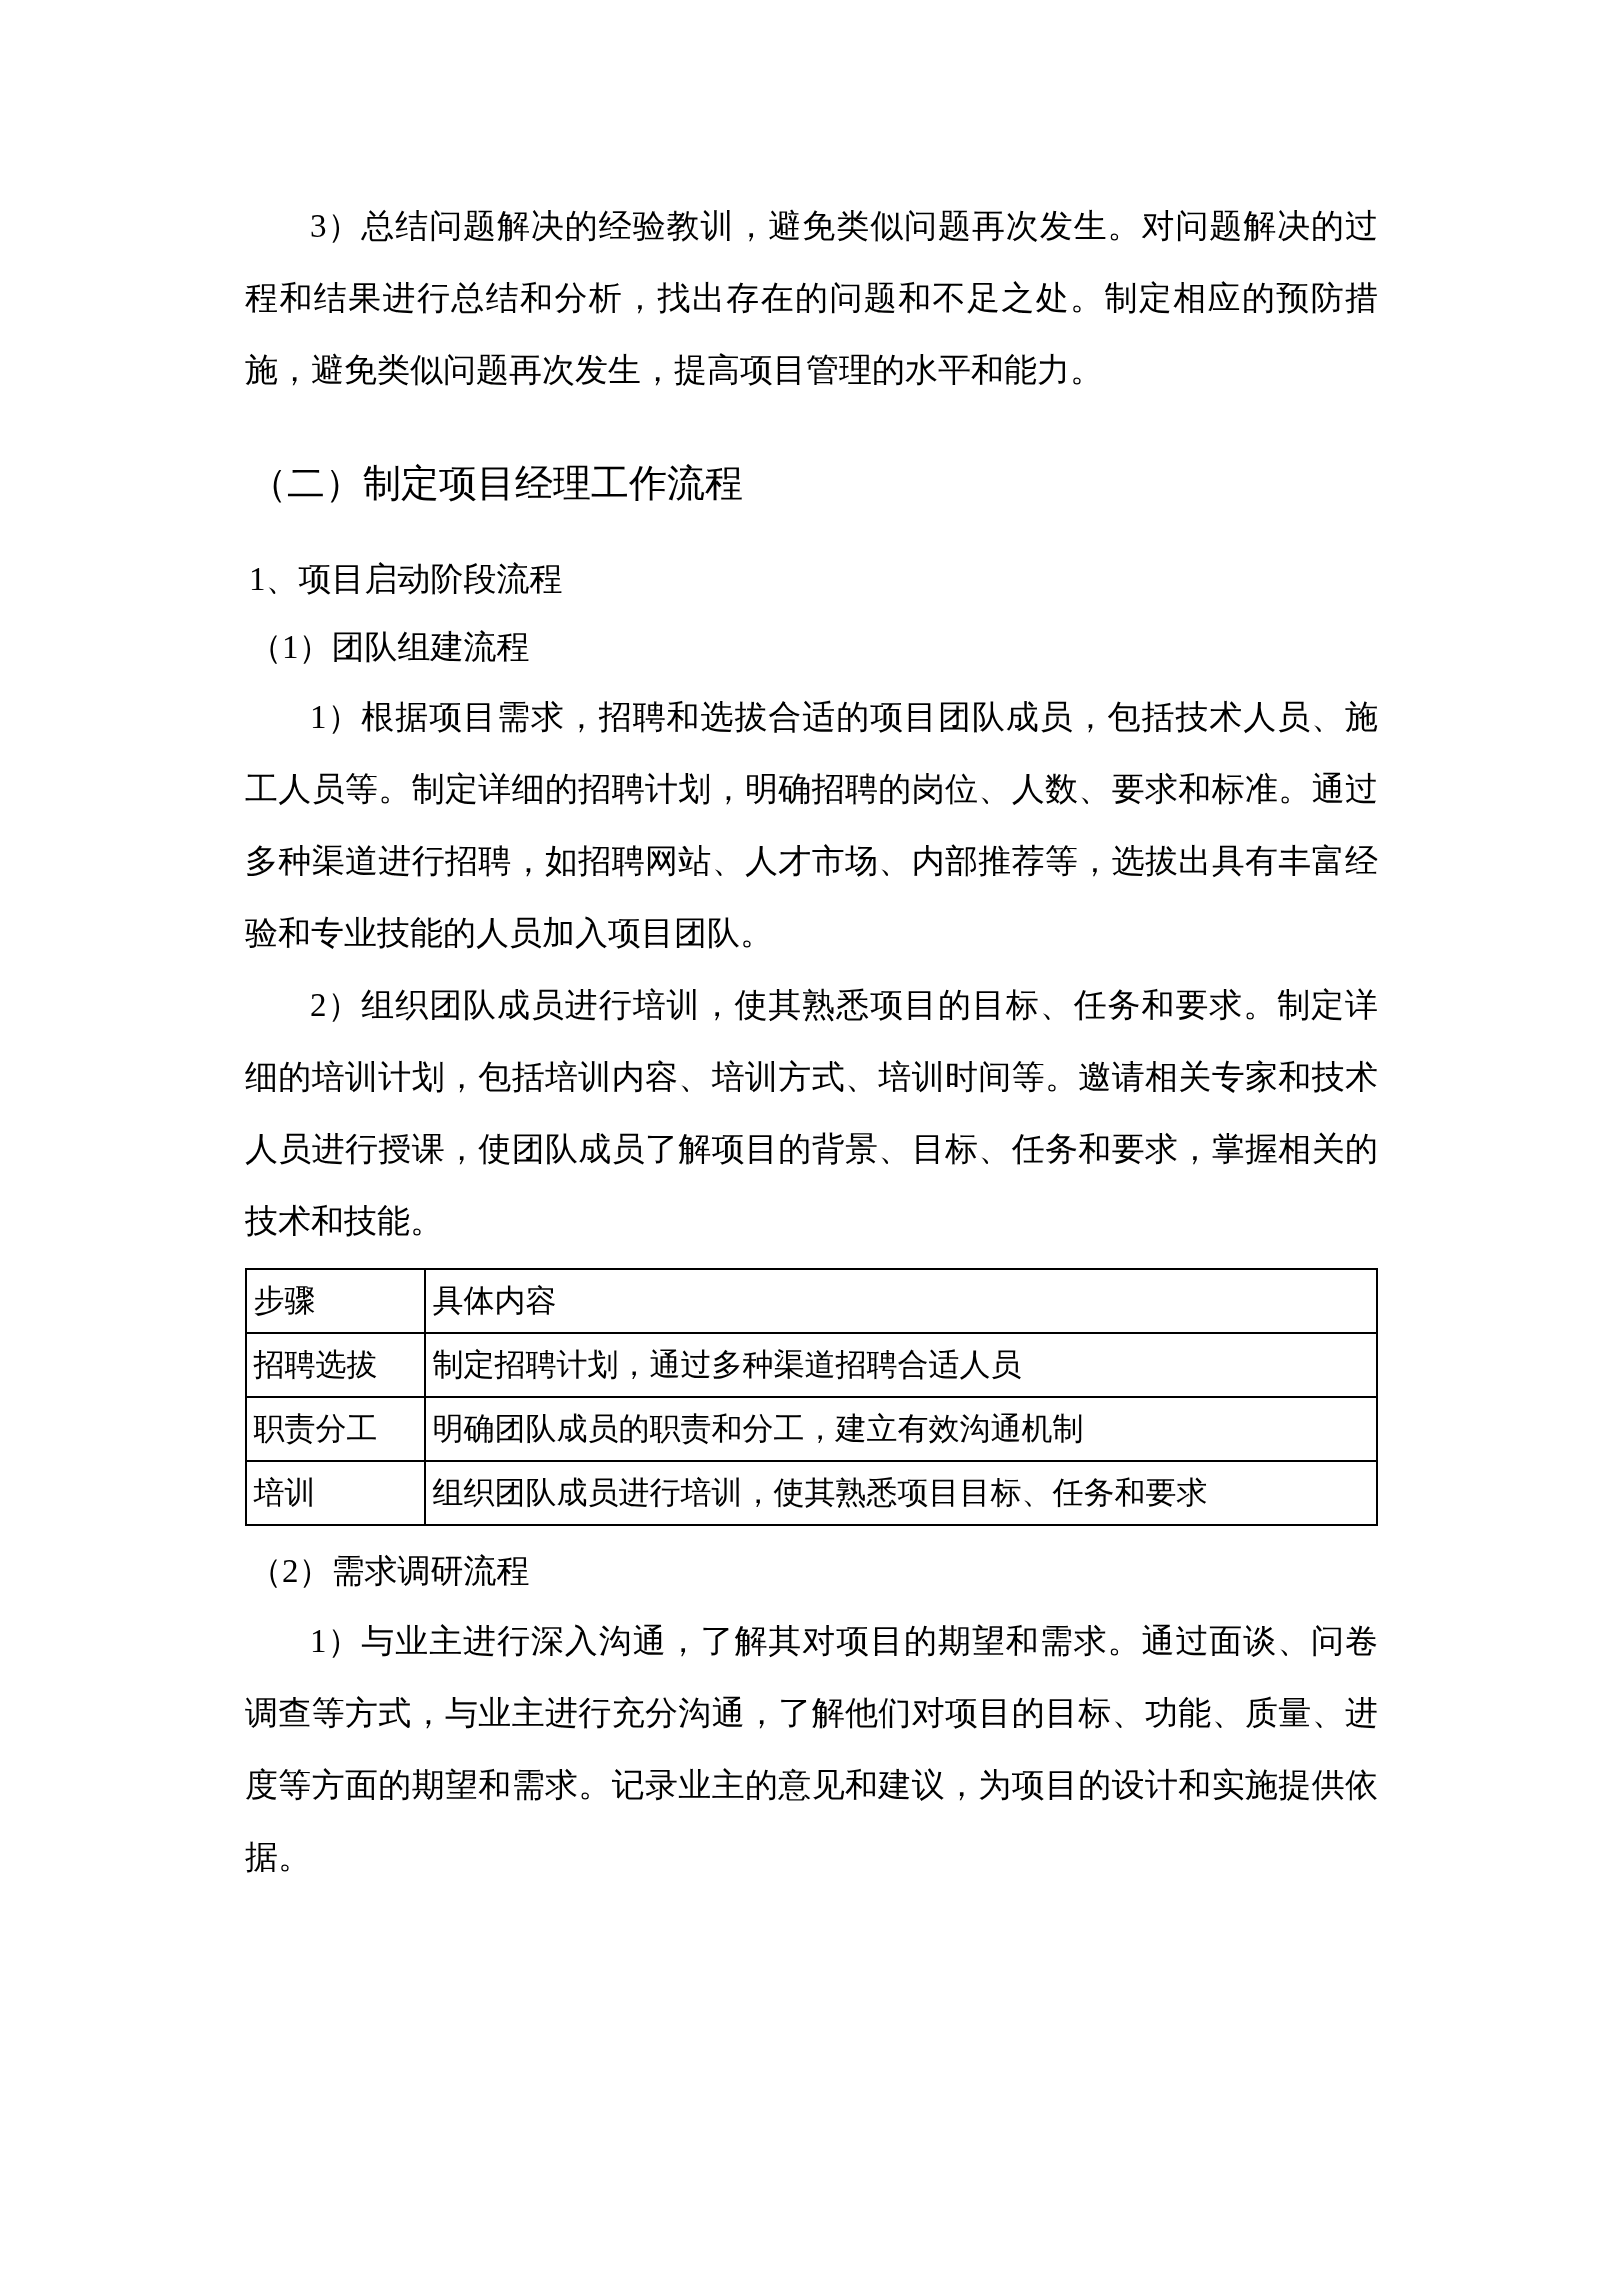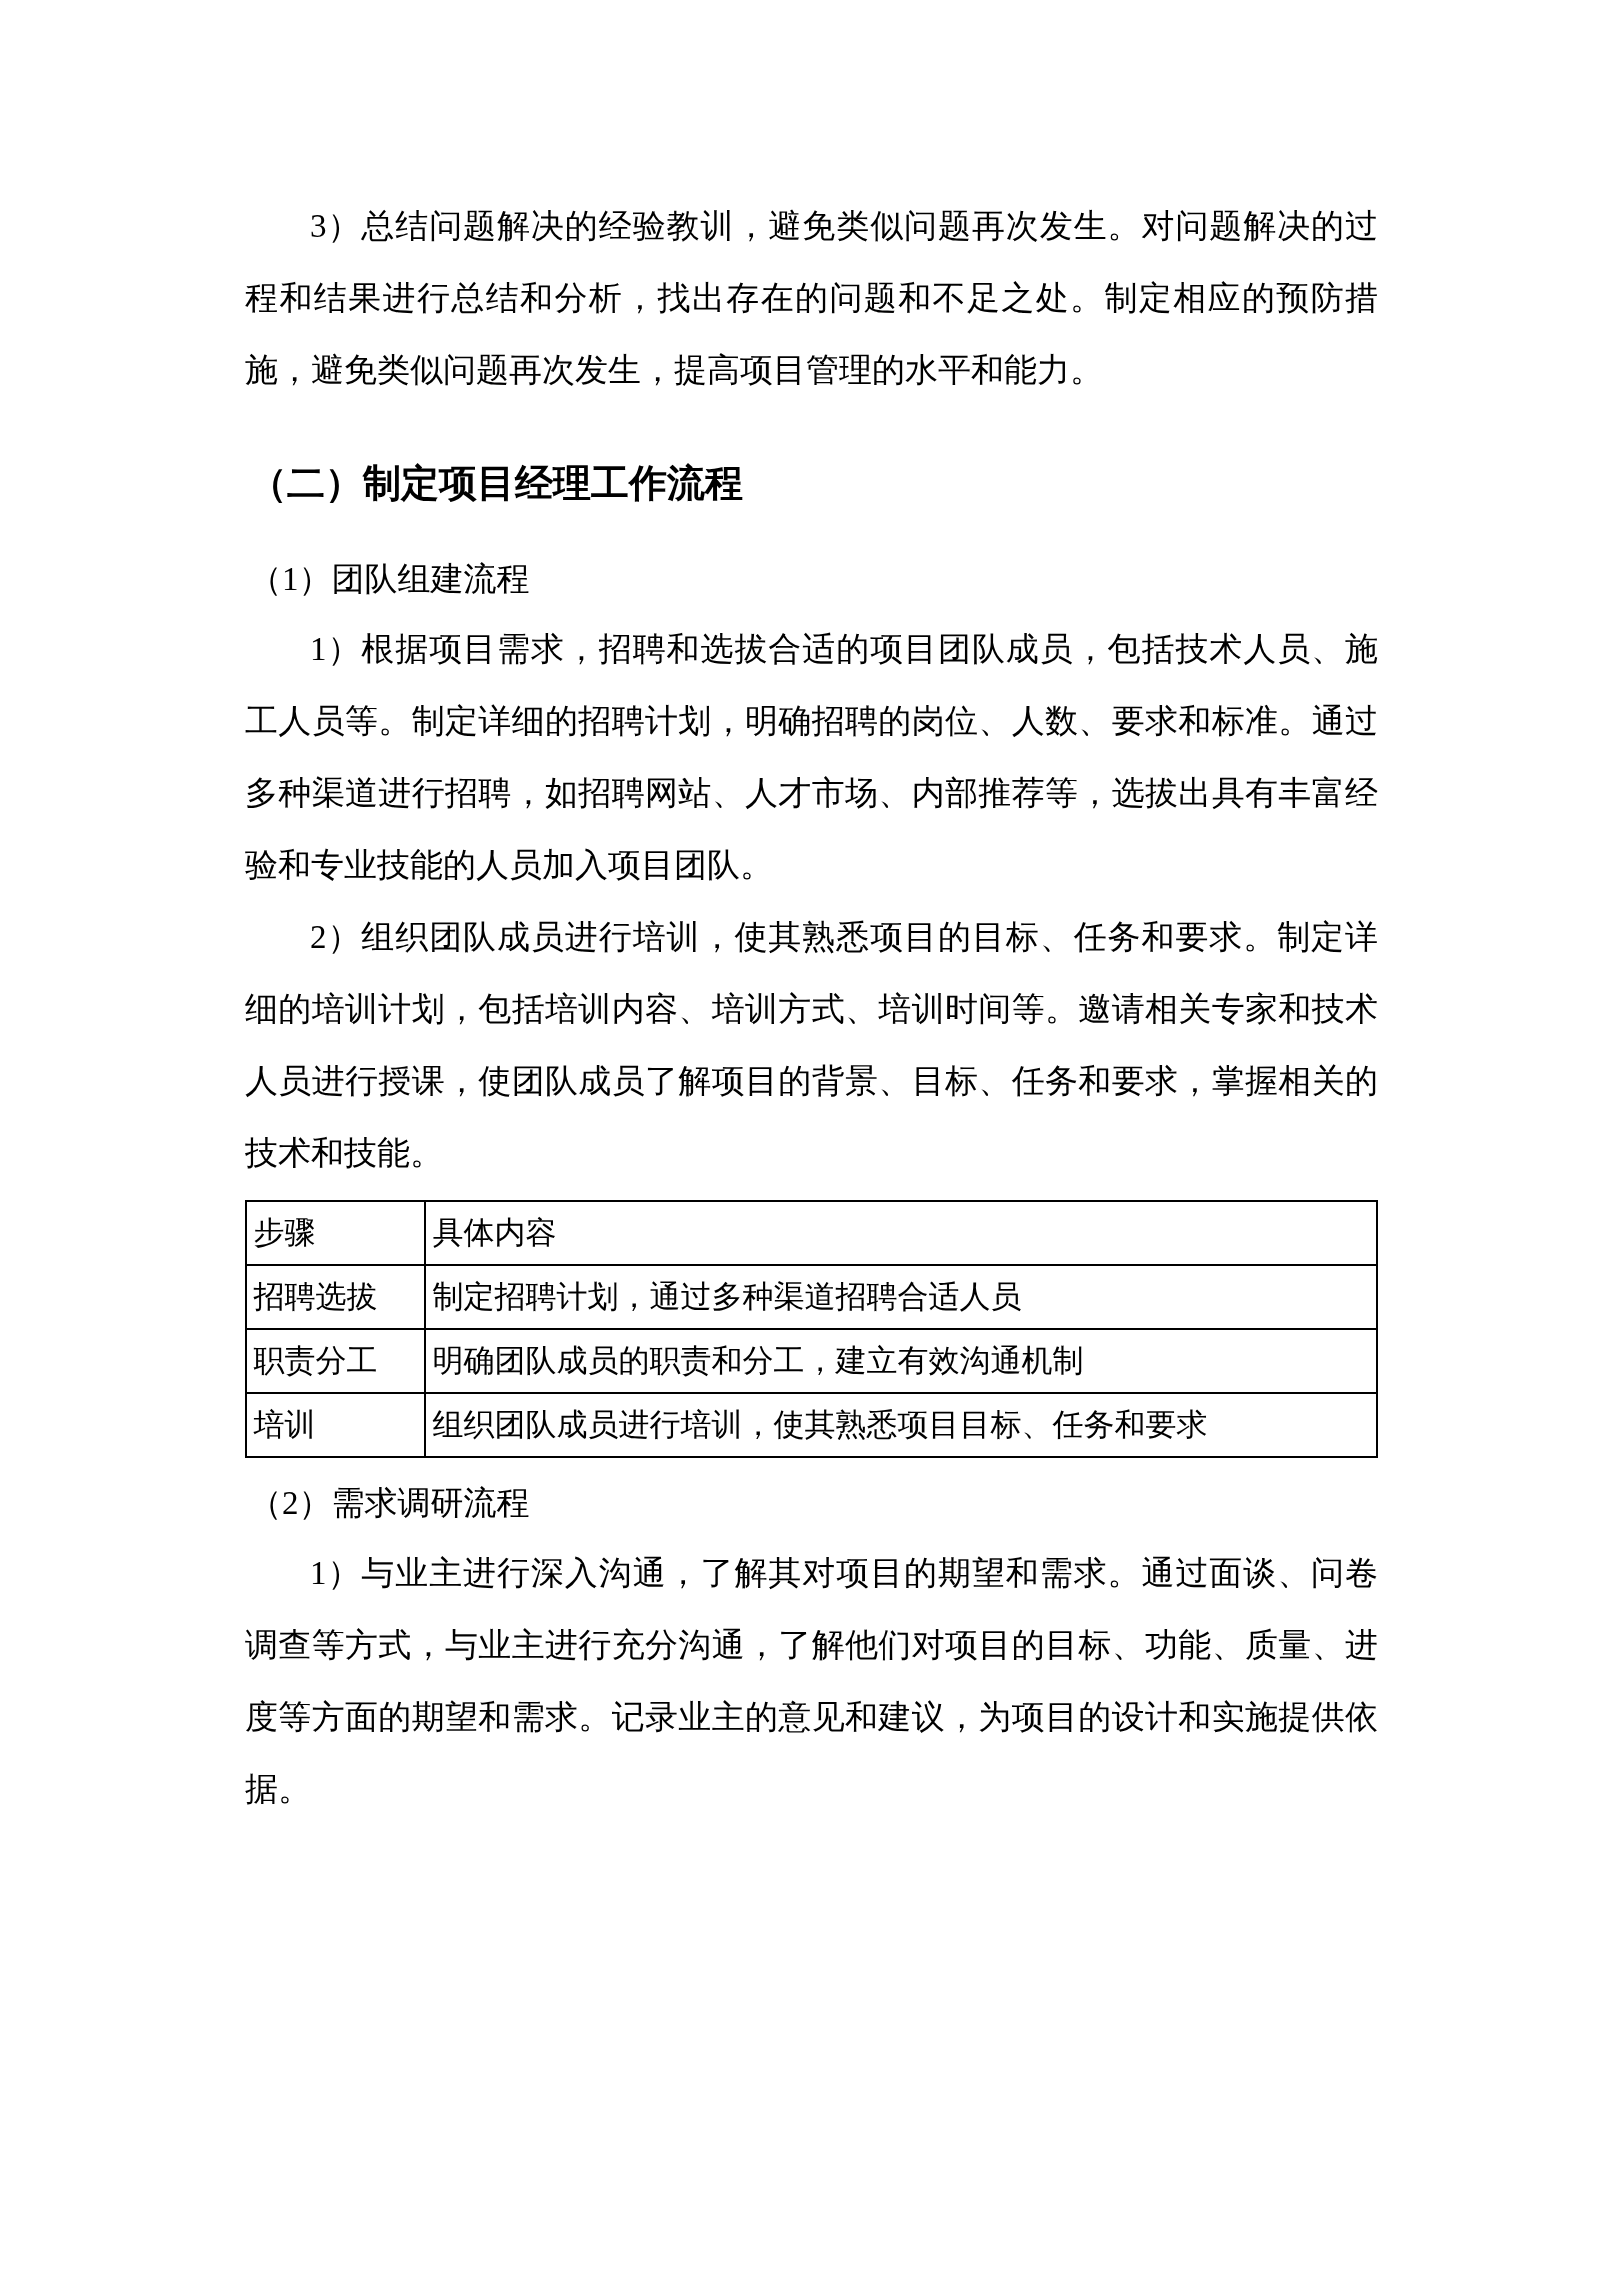--- a/index.html
+++ b/index.html
@@ -25,21 +25,21 @@
     margin: 0;
     font-size: 33px;
     line-height: 72px;
     text-align: justify;
     text-indent: 65px;
     word-break: break-all;
   }
   .section-heading {
     margin: 38px 0 22px 0;
     font-size: 38px;
-    font-weight: bold;
+    font-weight: normal;
     line-height: 79px;
     text-indent: 3.9px;
   }
   .sub-heading {
     margin: 0;
     font-size: 33px;
     line-height: 68px;
     text-indent: 3.9px;
   }
   table.steps {
@@ -63,20 +63,21 @@
 </style>
 </head>
 <body>
 
 <div class="page">
 
   <p class="body-para">3）总结问题解决的经验教训，避免类似问题再次发生。对问题解决的过程和结果进行总结和分析，找出存在的问题和不足之处。制定相应的预防措施，避免类似问题再次发生，提高项目管理的水平和能力。</p>
 
   <h2 class="section-heading">（二）制定项目经理工作流程</h2>
 
+  <p class="sub-heading">1、项目启动阶段流程</p>
 
   <p class="sub-heading">（1）团队组建流程</p>
 
   <p class="body-para">1）根据项目需求，招聘和选拔合适的项目团队成员，包括技术人员、施工人员等。制定详细的招聘计划，明确招聘的岗位、人数、要求和标准。通过多种渠道进行招聘，如招聘网站、人才市场、内部推荐等，选拔出具有丰富经验和专业技能的人员加入项目团队。</p>
 
   <p class="body-para">2）组织团队成员进行培训，使其熟悉项目的目标、任务和要求。制定详细的培训计划，包括培训内容、培训方式、培训时间等。邀请相关专家和技术人员进行授课，使团队成员了解项目的背景、目标、任务和要求，掌握相关的技术和技能。</p>
 
 
   <table class="steps">
     <tbody>

